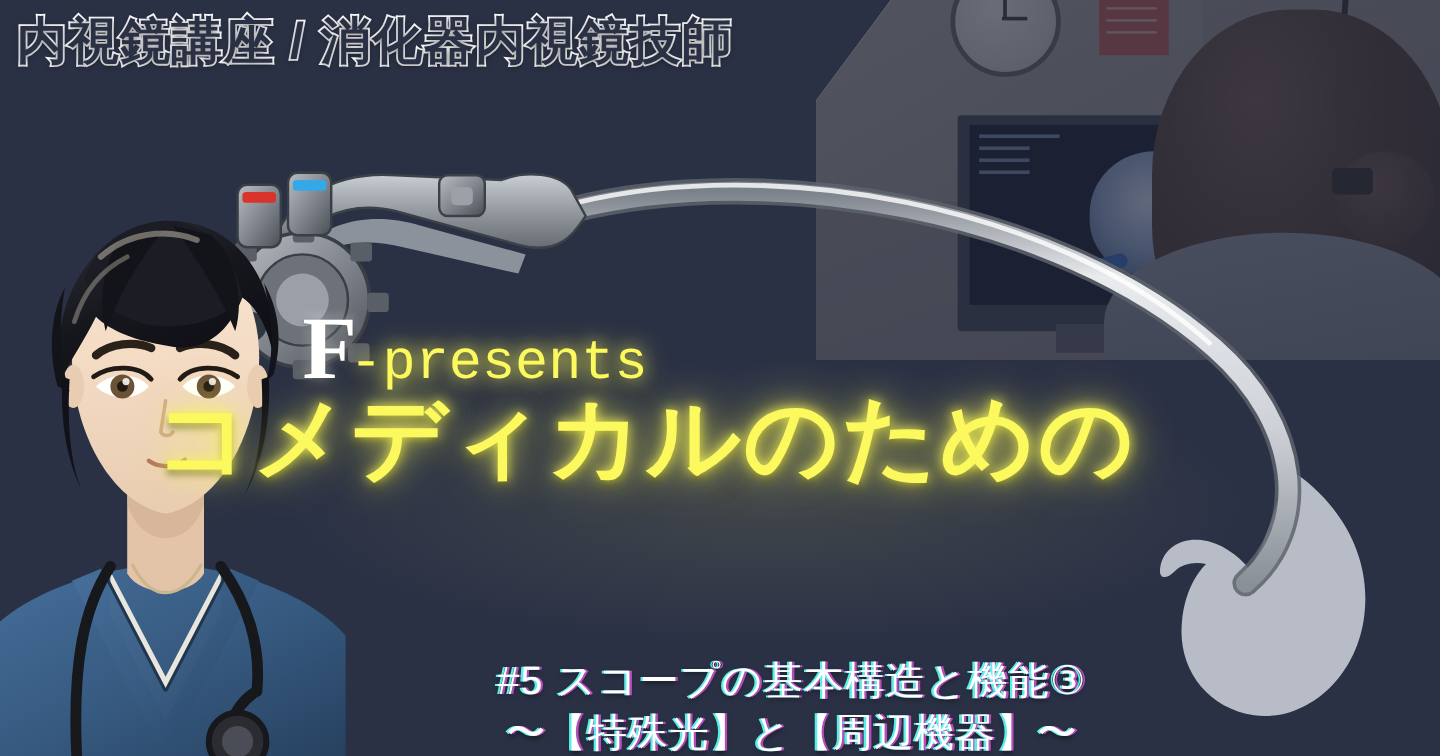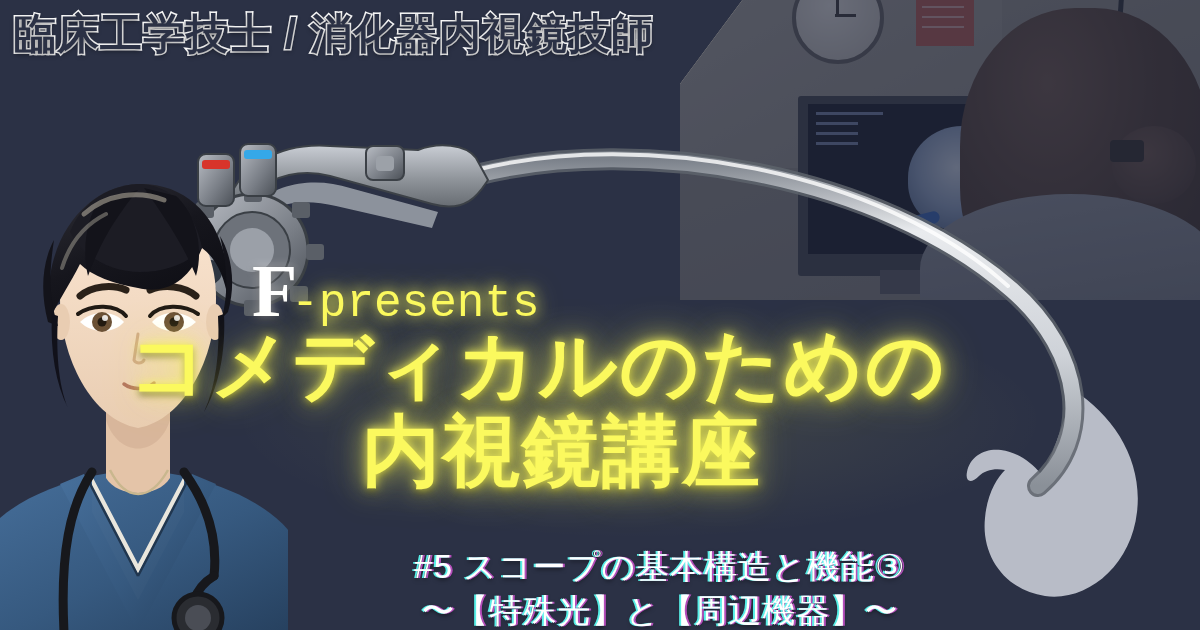--- a/index.html
+++ b/index.html
@@ -278,30 +278,29 @@
 
     <path d="M104 300 C82 334 72 380 76 460" stroke="#17181c" stroke-width="9" fill="none" stroke-linecap="round"></path>
     <path d="M196 300 C218 330 230 366 226 404" stroke="#17181c" stroke-width="9" fill="none" stroke-linecap="round"></path>
     <path d="M226 404 C206 416 198 440 206 460" stroke="#17181c" stroke-width="9" fill="none" stroke-linecap="round"></path>
     <circle cx="210" cy="446" r="24" fill="#2a2c31" stroke="#17181c" stroke-width="5"></circle>
     <circle cx="210" cy="446" r="13" fill="#4a4d55"></circle>
 
     <path d="M122 298 C138 330 162 330 180 298" stroke="#c9b78e" stroke-width="2.5" fill="none"></path>
   </svg>
 
-  <div class="header">臨床工学技士 / 消化器内視鏡技師</div>
+  <div class="header">内視鏡講座 / 消化器内視鏡技師</div>
 
   <div class="brand">
     <span class="brand-f">F</span>
     <span class="brand-presents">-presents</span>
   </div>
 
   <div class="title">
     <span class="title-line l1">コメディカルのための</span>
-    <span class="title-line l2">内視鏡講座</span>
   </div>
 
   <div class="subtitle">
     <span class="sub-line">#5 スコープの基本構造と機能③</span>
     <span class="sub-line">〜【特殊光】と【周辺機器】〜</span>
   </div>
 
 </div>
 
 </body></html>

